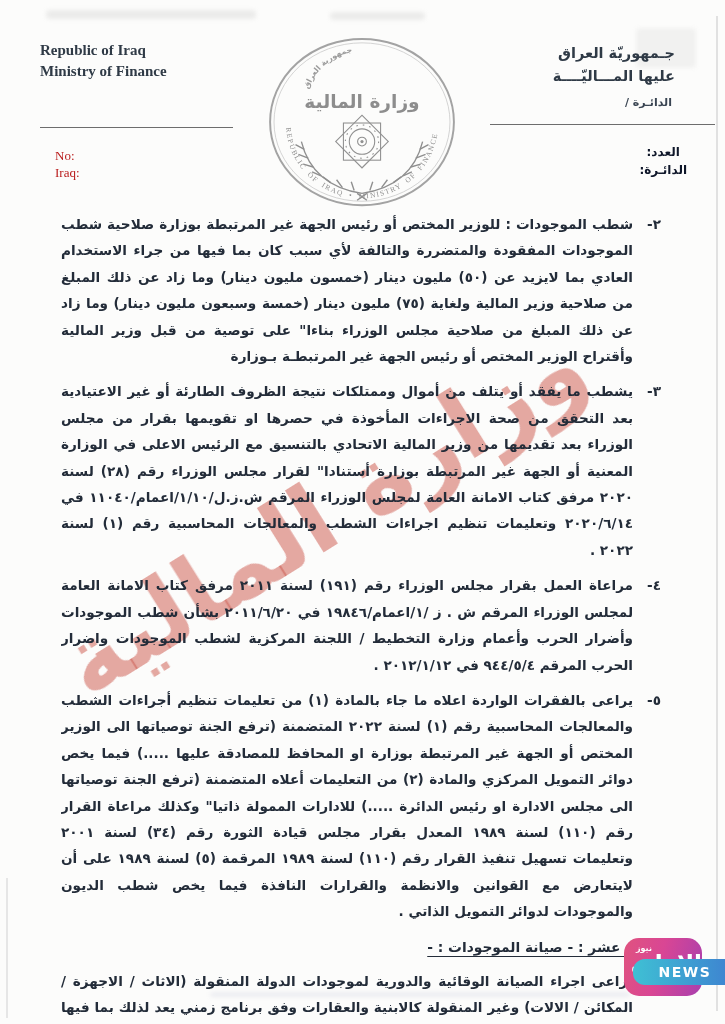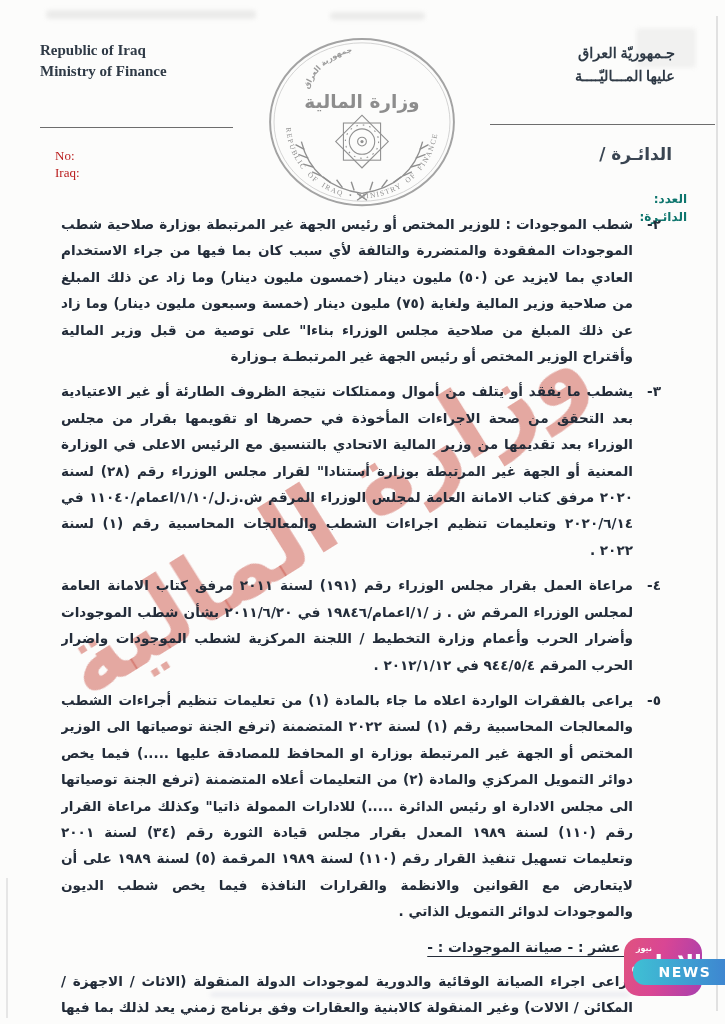--- a/index.html
+++ b/index.html
@@ -2,29 +2,29 @@
 <html lang="ar"><head>
 <meta charset="utf-8">
 <style>
   html,body{margin:0;padding:0;}
   .page{position:relative;width:725px;height:1024px;background:#fcfcfb;overflow:hidden;
         font-family:"DejaVu Sans",sans-serif;}
   
   .hdr-en{position:absolute;left:40px;top:40px;font-family:"Liberation Serif",serif;
           font-weight:bold;font-size:15px;color:#2f3a46;line-height:21px;}
   .hdr-ar{position:absolute;right:50px;top:42px;direction:rtl;text-align:right;
-          font-weight:bold;font-size:14.5px;color:#2f3a46;line-height:23px;font-family:Liberation Serif, serif;}
-  .daira{position:absolute;right:53px;top:96px;direction:rtl;font-size:17px;
-         font-weight:bold;color:#3a4552;margin-top:48px;}
+          font-weight:bold;font-size:14.5px;color:#2f3a46;line-height:23px;}
+  .daira{position:absolute;right:53px;top:96px;direction:rtl;font-size:11px;
+         font-weight:bold;color:#3a4552;}
   .line-left{position:absolute;left:40px;top:127px;width:193px;border-top:1.5px solid #6d6d6d;}
   .line-right{position:absolute;left:490px;top:124px;width:225px;border-top:1.5px solid #6d6d6d;}
   .no-date{position:absolute;left:55px;top:147px;font-family:"Liberation Serif",serif;
            font-size:13px;color:#b91c1c;line-height:17px;}
-  .adad{position:absolute;right:38px;top:143px;direction:rtl;text-align:right;
-        font-size:12px;font-weight:bold;color:#0f766e;line-height:18px;margin-top:47px;}
+  .adad{position:absolute;right:38px;top:143px;direction:rtl;text-align:center;
+        font-size:12px;font-weight:bold;color:#0f172a;line-height:18px;}
   .seal{position:absolute;left:264px;top:36px;}
   
   .doc-body{position:absolute;right:62px;top:211px;width:602px;direction:rtl;
             color:#232c39;font-weight:700;font-size:13.6px;height:805px;overflow:hidden;}
   .item{position:relative;padding-right:30px;margin-bottom:9px;text-align:justify;
         line-height:26.4px;}
   .item .num{position:absolute;right:2px;top:0;}
   .sec-head{margin:2px 0 8px;line-height:26px;font-size:13.8px;font-weight:800;
             text-decoration:underline;text-underline-offset:4px;}
   

